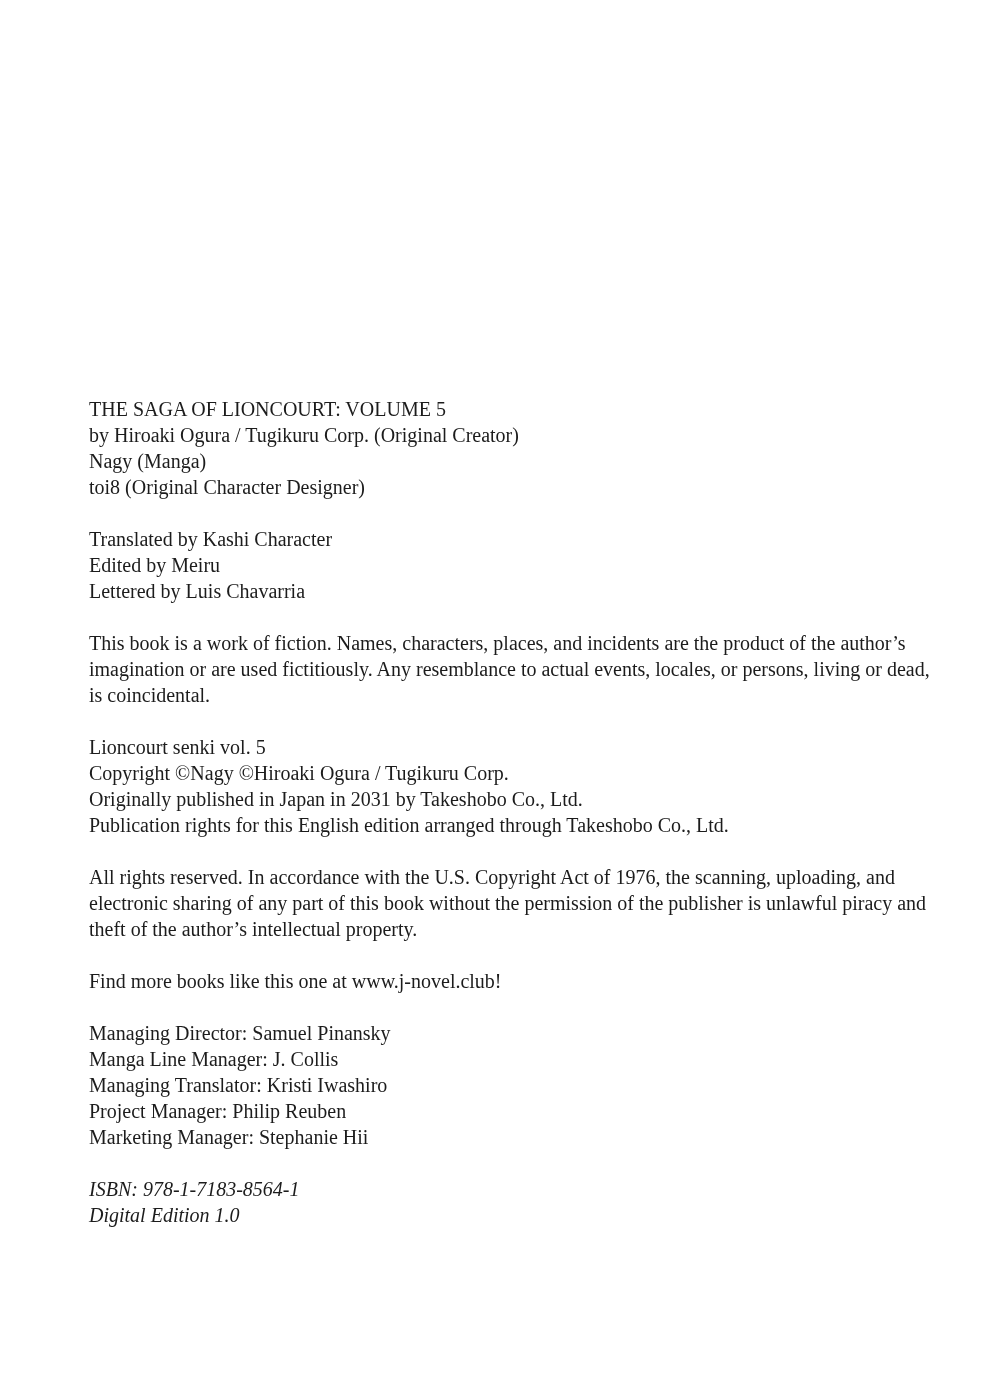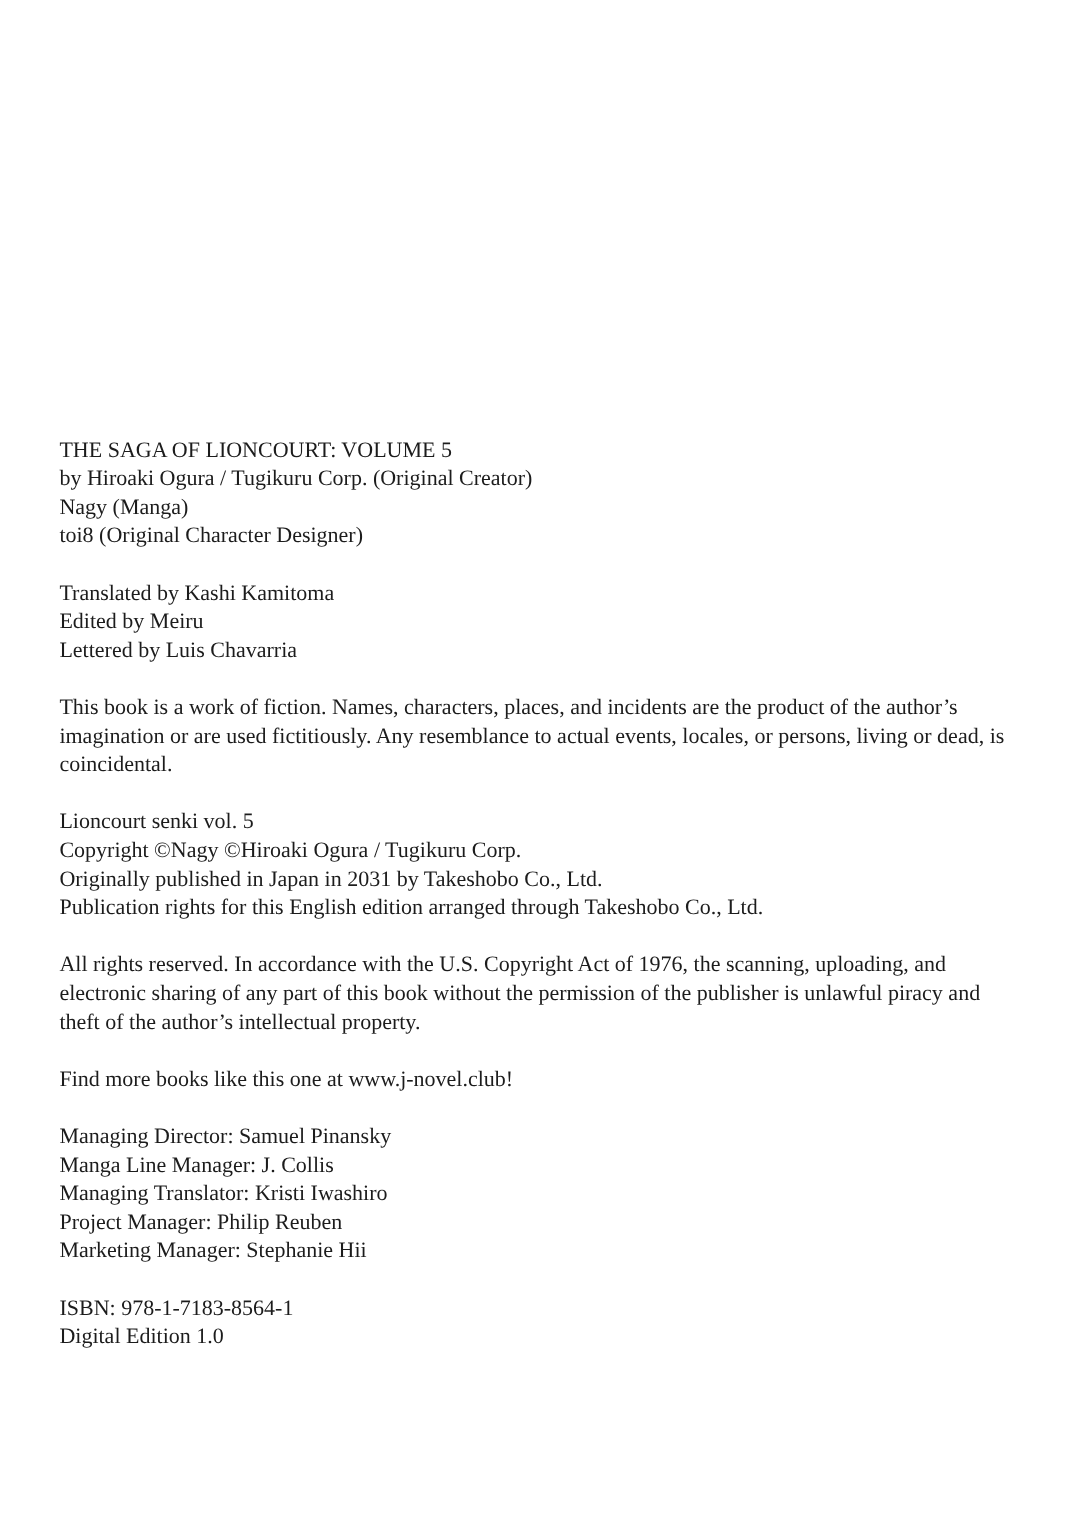--- a/index.html
+++ b/index.html
@@ -15,32 +15,33 @@
     color: #1c1c1c;
     -webkit-font-smoothing: antialiased;
   }
   .page {
     position: absolute;
     top: 0;
     left: 0;
     width: 985px;
     height: 1400px;
     box-sizing: border-box;
-    padding: 396px 43px 0 54px;
+    padding: 396px 43px 0 89px;
     background: #ffffff;
     overflow: hidden;
   }
   .block {
     margin: 0 0 26px 0;
     font-size: 20px;
     line-height: 26px;
     max-width: 862px;
   }
   .block:last-child {
     margin-bottom: 16px;
+    font-style: italic;
   }
   .line {
     display: block;
   }
   p.block {
     text-align: left;
   }
 </style>
 </head>
 <body>
@@ -48,21 +49,21 @@
 <div class="page">
 
   <div class="block">
     <span class="line">THE SAGA OF LIONCOURT: VOLUME 5</span>
     <span class="line">by Hiroaki Ogura / Tugikuru Corp. (Original Creator)</span>
     <span class="line">Nagy (Manga)</span>
     <span class="line">toi8 (Original Character Designer)</span>
   </div>
 
   <div class="block">
-    <span class="line">Translated by Kashi Kamitoma</span>
+    <span class="line">Translated by Kashi Character</span>
     <span class="line">Edited by Meiru</span>
     <span class="line">Lettered by Luis Chavarria</span>
   </div>
 
   <p class="block">This book is a work of fiction. Names, characters, places, and incidents are the product of the author’s imagination or are used fictitiously. Any resemblance to actual events, locales, or persons, living or dead, is coincidental.</p>
 
   <div class="block">
     <span class="line">Lioncourt senki vol. 5</span>
     <span class="line">Copyright ©Nagy ©Hiroaki Ogura / Tugikuru Corp.</span>
     <span class="line">Originally published in Japan in 2031 by Takeshobo Co., Ltd.</span>

